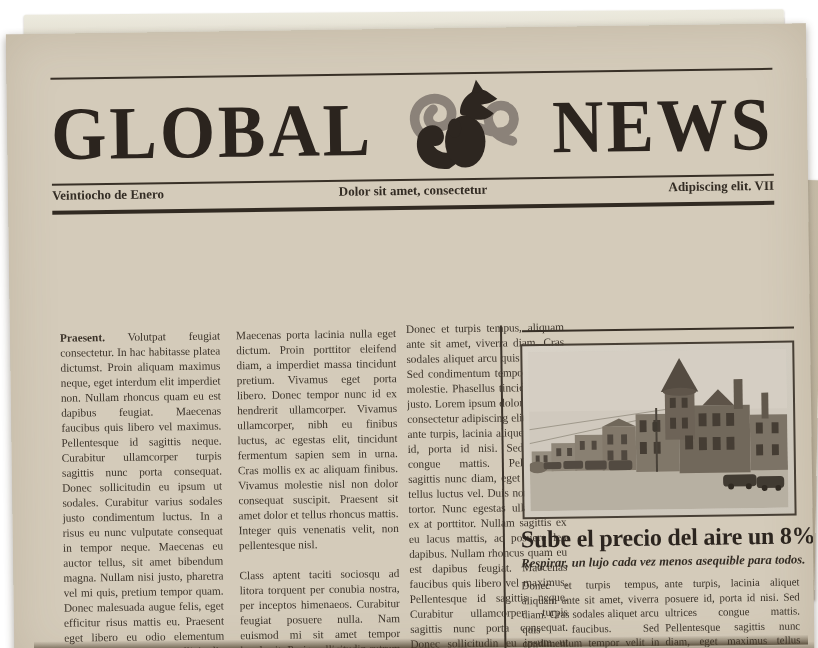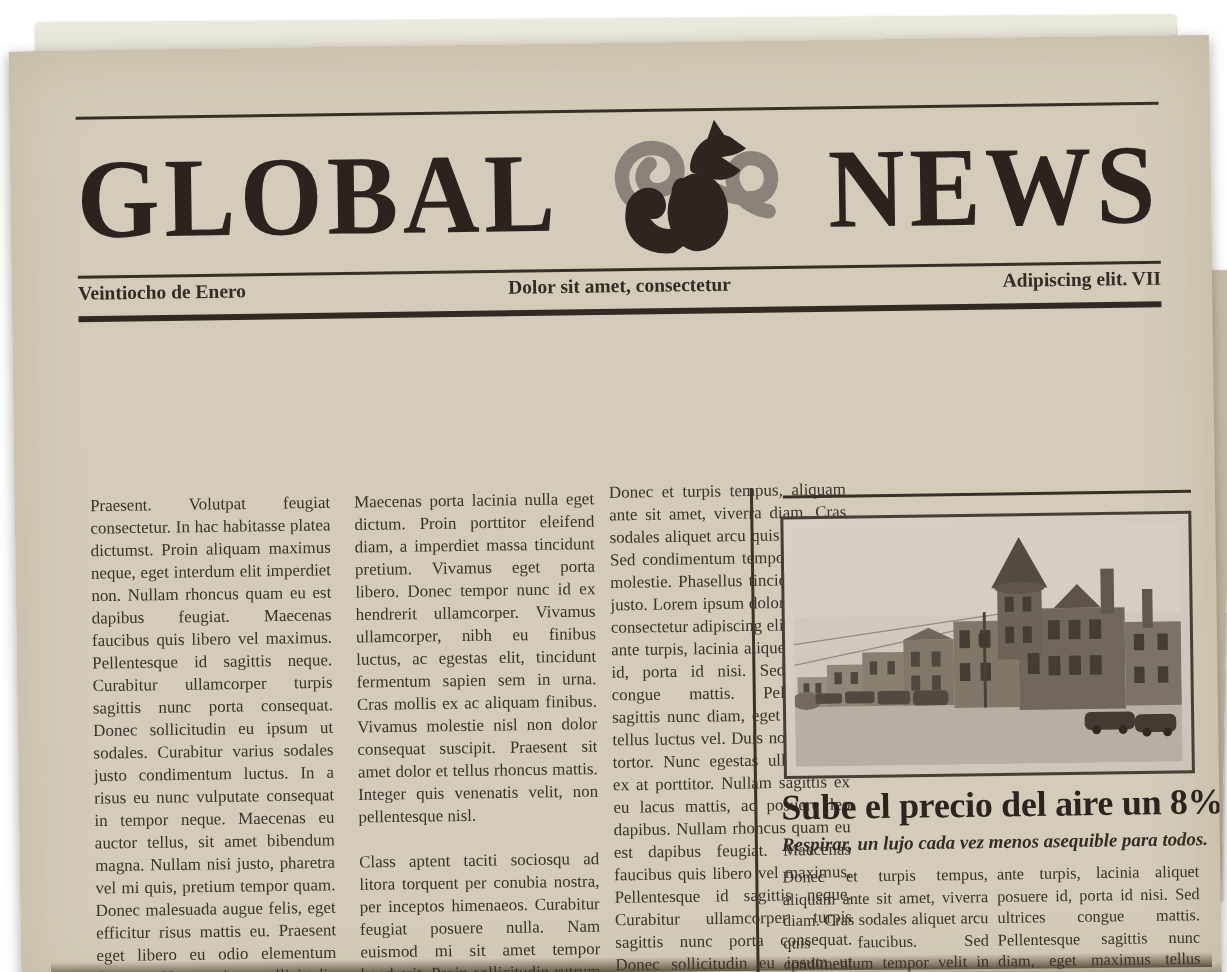--- a/index.html
+++ b/index.html
@@ -54,21 +54,21 @@
   .dl-c{text-align:center;}
   .dl-r{text-align:right;}
   
   .col{position:absolute;top:297px;height:335px;overflow:hidden;
     font-size:11.3px;line-height:1.33;text-align:justify;color:#3a3229;}
   .col p{margin:0;}
   .col p + p{margin-top:15px;}
   .col1{left:50px;width:160px;}
   .col2{left:226px;width:160px;}
   .col3{left:396px;width:158px;top:293px;}
-  .lead{font-weight:normal;}
+  .lead{font-weight:bold;}
   .vrule{position:absolute;left:490px;top:298px;width:2px;height:334px;background:#3b332a;}
   
   .sec-rule{left:512px;top:303px;width:272px;height:2px;}
   .photo-frame{position:absolute;left:510px;top:317px;width:274px;height:175px;
     border:2px solid #473f35;box-sizing:border-box;padding:6px;
     background:linear-gradient(150deg,#d8d2c7,#cbc5b9);}
   .photo{width:100%;height:100%;display:block;}
   .headline{position:absolute;left:508px;top:499px;width:280px;
     font-size:24px;font-weight:bold;color:#2c251f;letter-spacing:-0.2px;white-space:nowrap;}
   .subheadline{position:absolute;left:508px;top:529px;width:280px;

